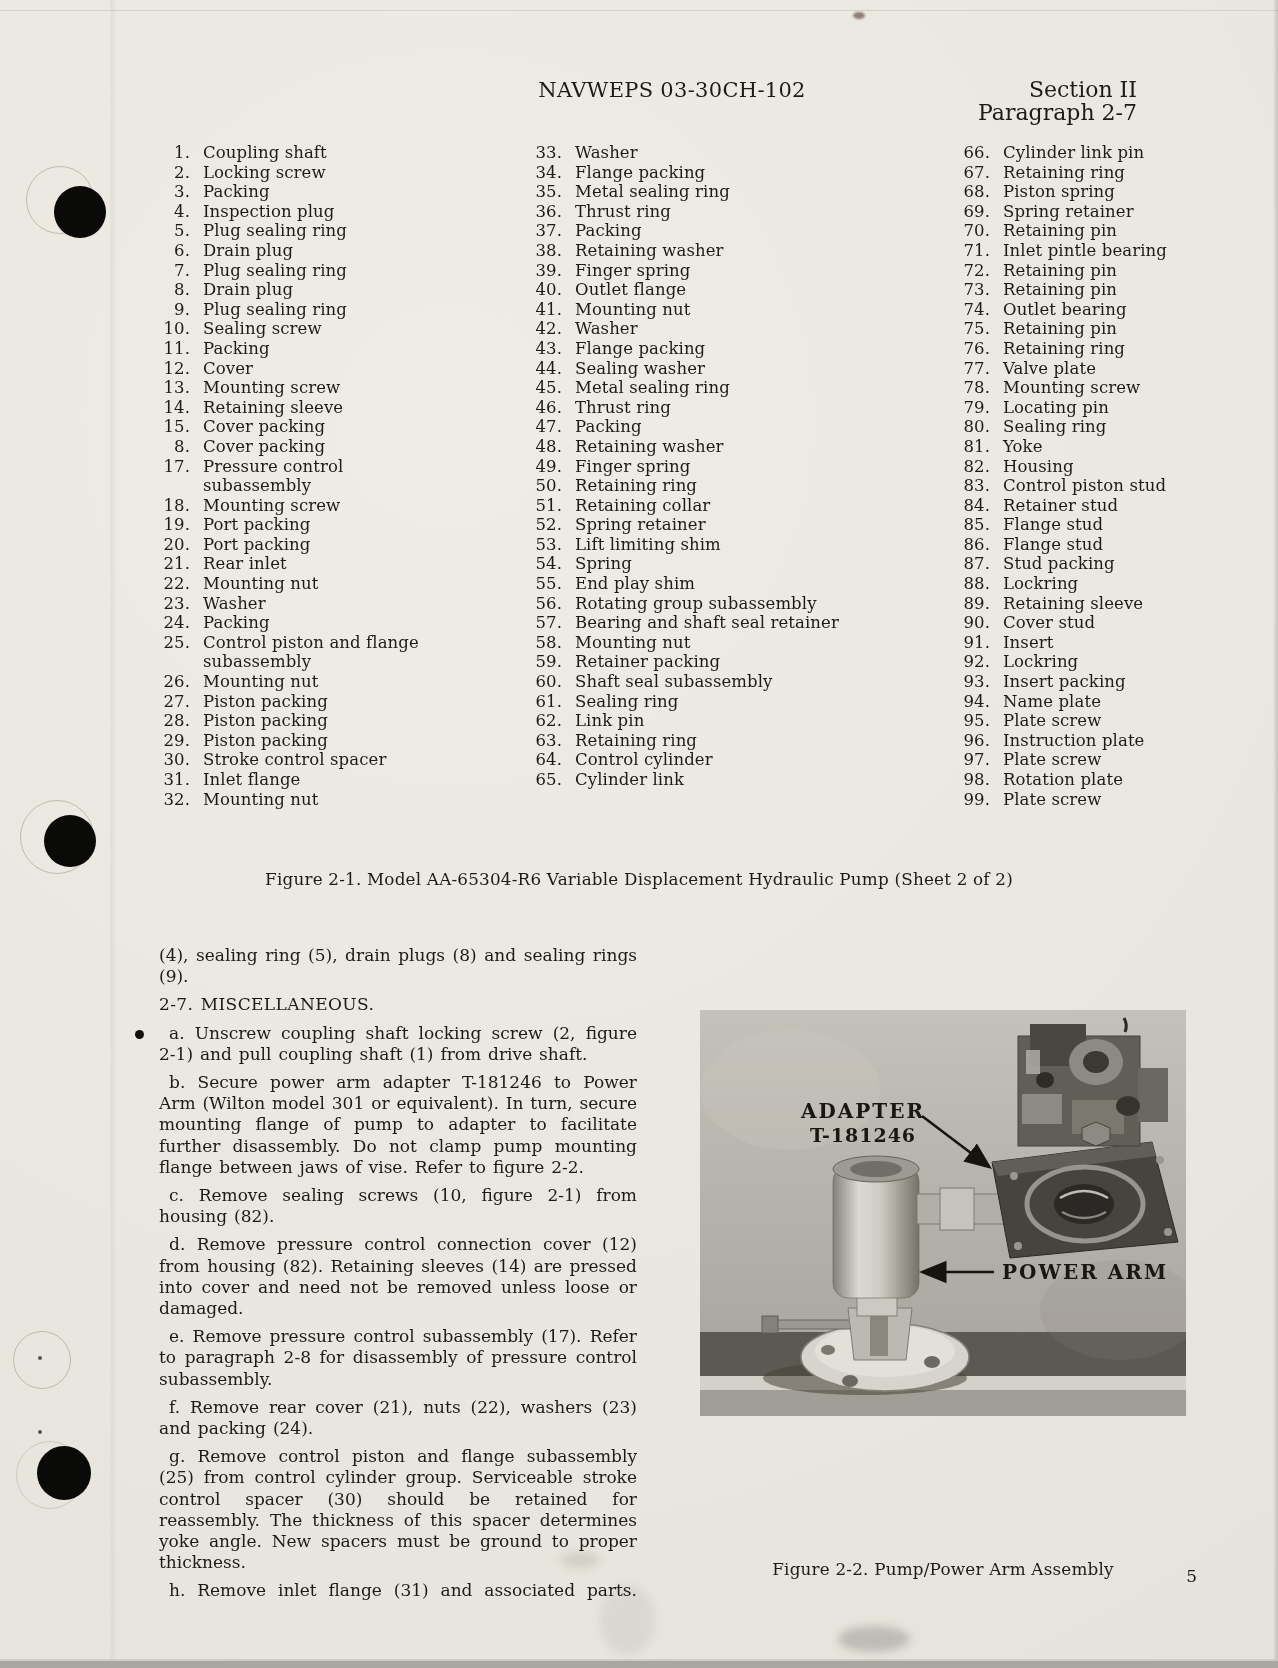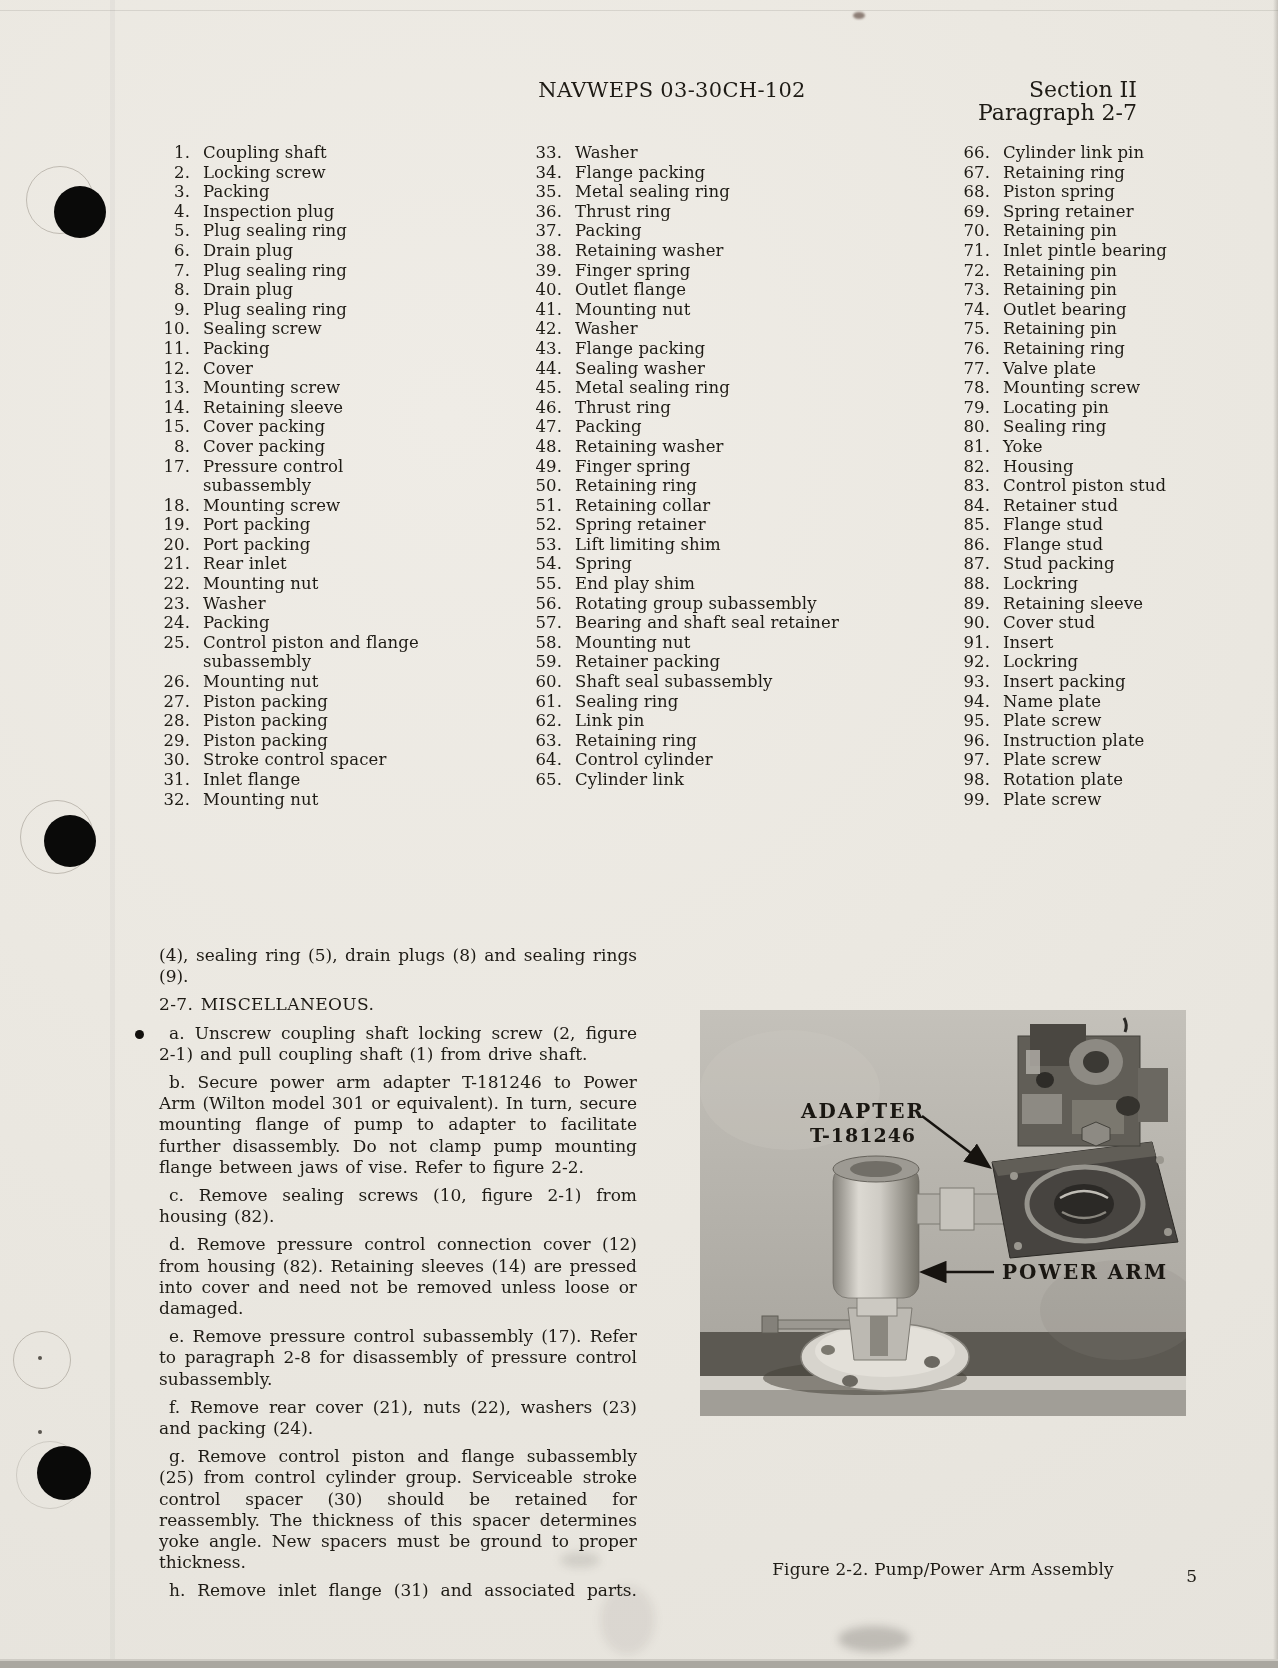--- a/index.html
+++ b/index.html
@@ -585,20 +585,21 @@
         <span class="pnum">98.</span>
         <span class="pname"><span>Rotation plate</span></span>
       </div>
 
       <div class="part-row">
         <span class="pnum">99.</span>
         <span class="pname"><span>Plate screw</span></span>
       </div>
     </div>
 
+  <div class="fig1-caption">Figure 2-1.  Model AA-65304-R6 Variable Displacement Hydraulic Pump (Sheet 2 of 2)</div>
 
   <div class="body-left">
     <p class="intro">(4), sealing ring (5), drain plugs (8) and sealing rings (9).</p>
     <p class="heading">2-7. MISCELLANEOUS.</p>
     <p class="lettered"><span class="bullet"></span><span>a. Unscrew coupling shaft locking screw (2, figure 2-1) and pull coupling shaft (1) from drive shaft.</span></p>
     <p class="lettered">b. Secure power arm adapter T-181246 to Power Arm (Wilton model 301 or equivalent).  In turn, secure mounting flange of pump to adapter to facilitate further disassembly.  Do not clamp pump mounting flange between jaws of vise.  Refer to figure 2-2.</p>
     <p class="lettered">c. Remove sealing screws (10, figure 2-1) from housing (82).</p>
     <p class="lettered">d. Remove pressure control connection cover (12) from housing (82).  Retaining sleeves (14) are pressed into cover and need not be removed unless loose or damaged.</p>
     <p class="lettered">e. Remove pressure control subassembly (17).  Refer to paragraph 2-8 for disassembly of pressure control subassembly.</p>
     <p class="lettered">f. Remove rear cover (21), nuts (22), washers (23) and packing (24).</p>

